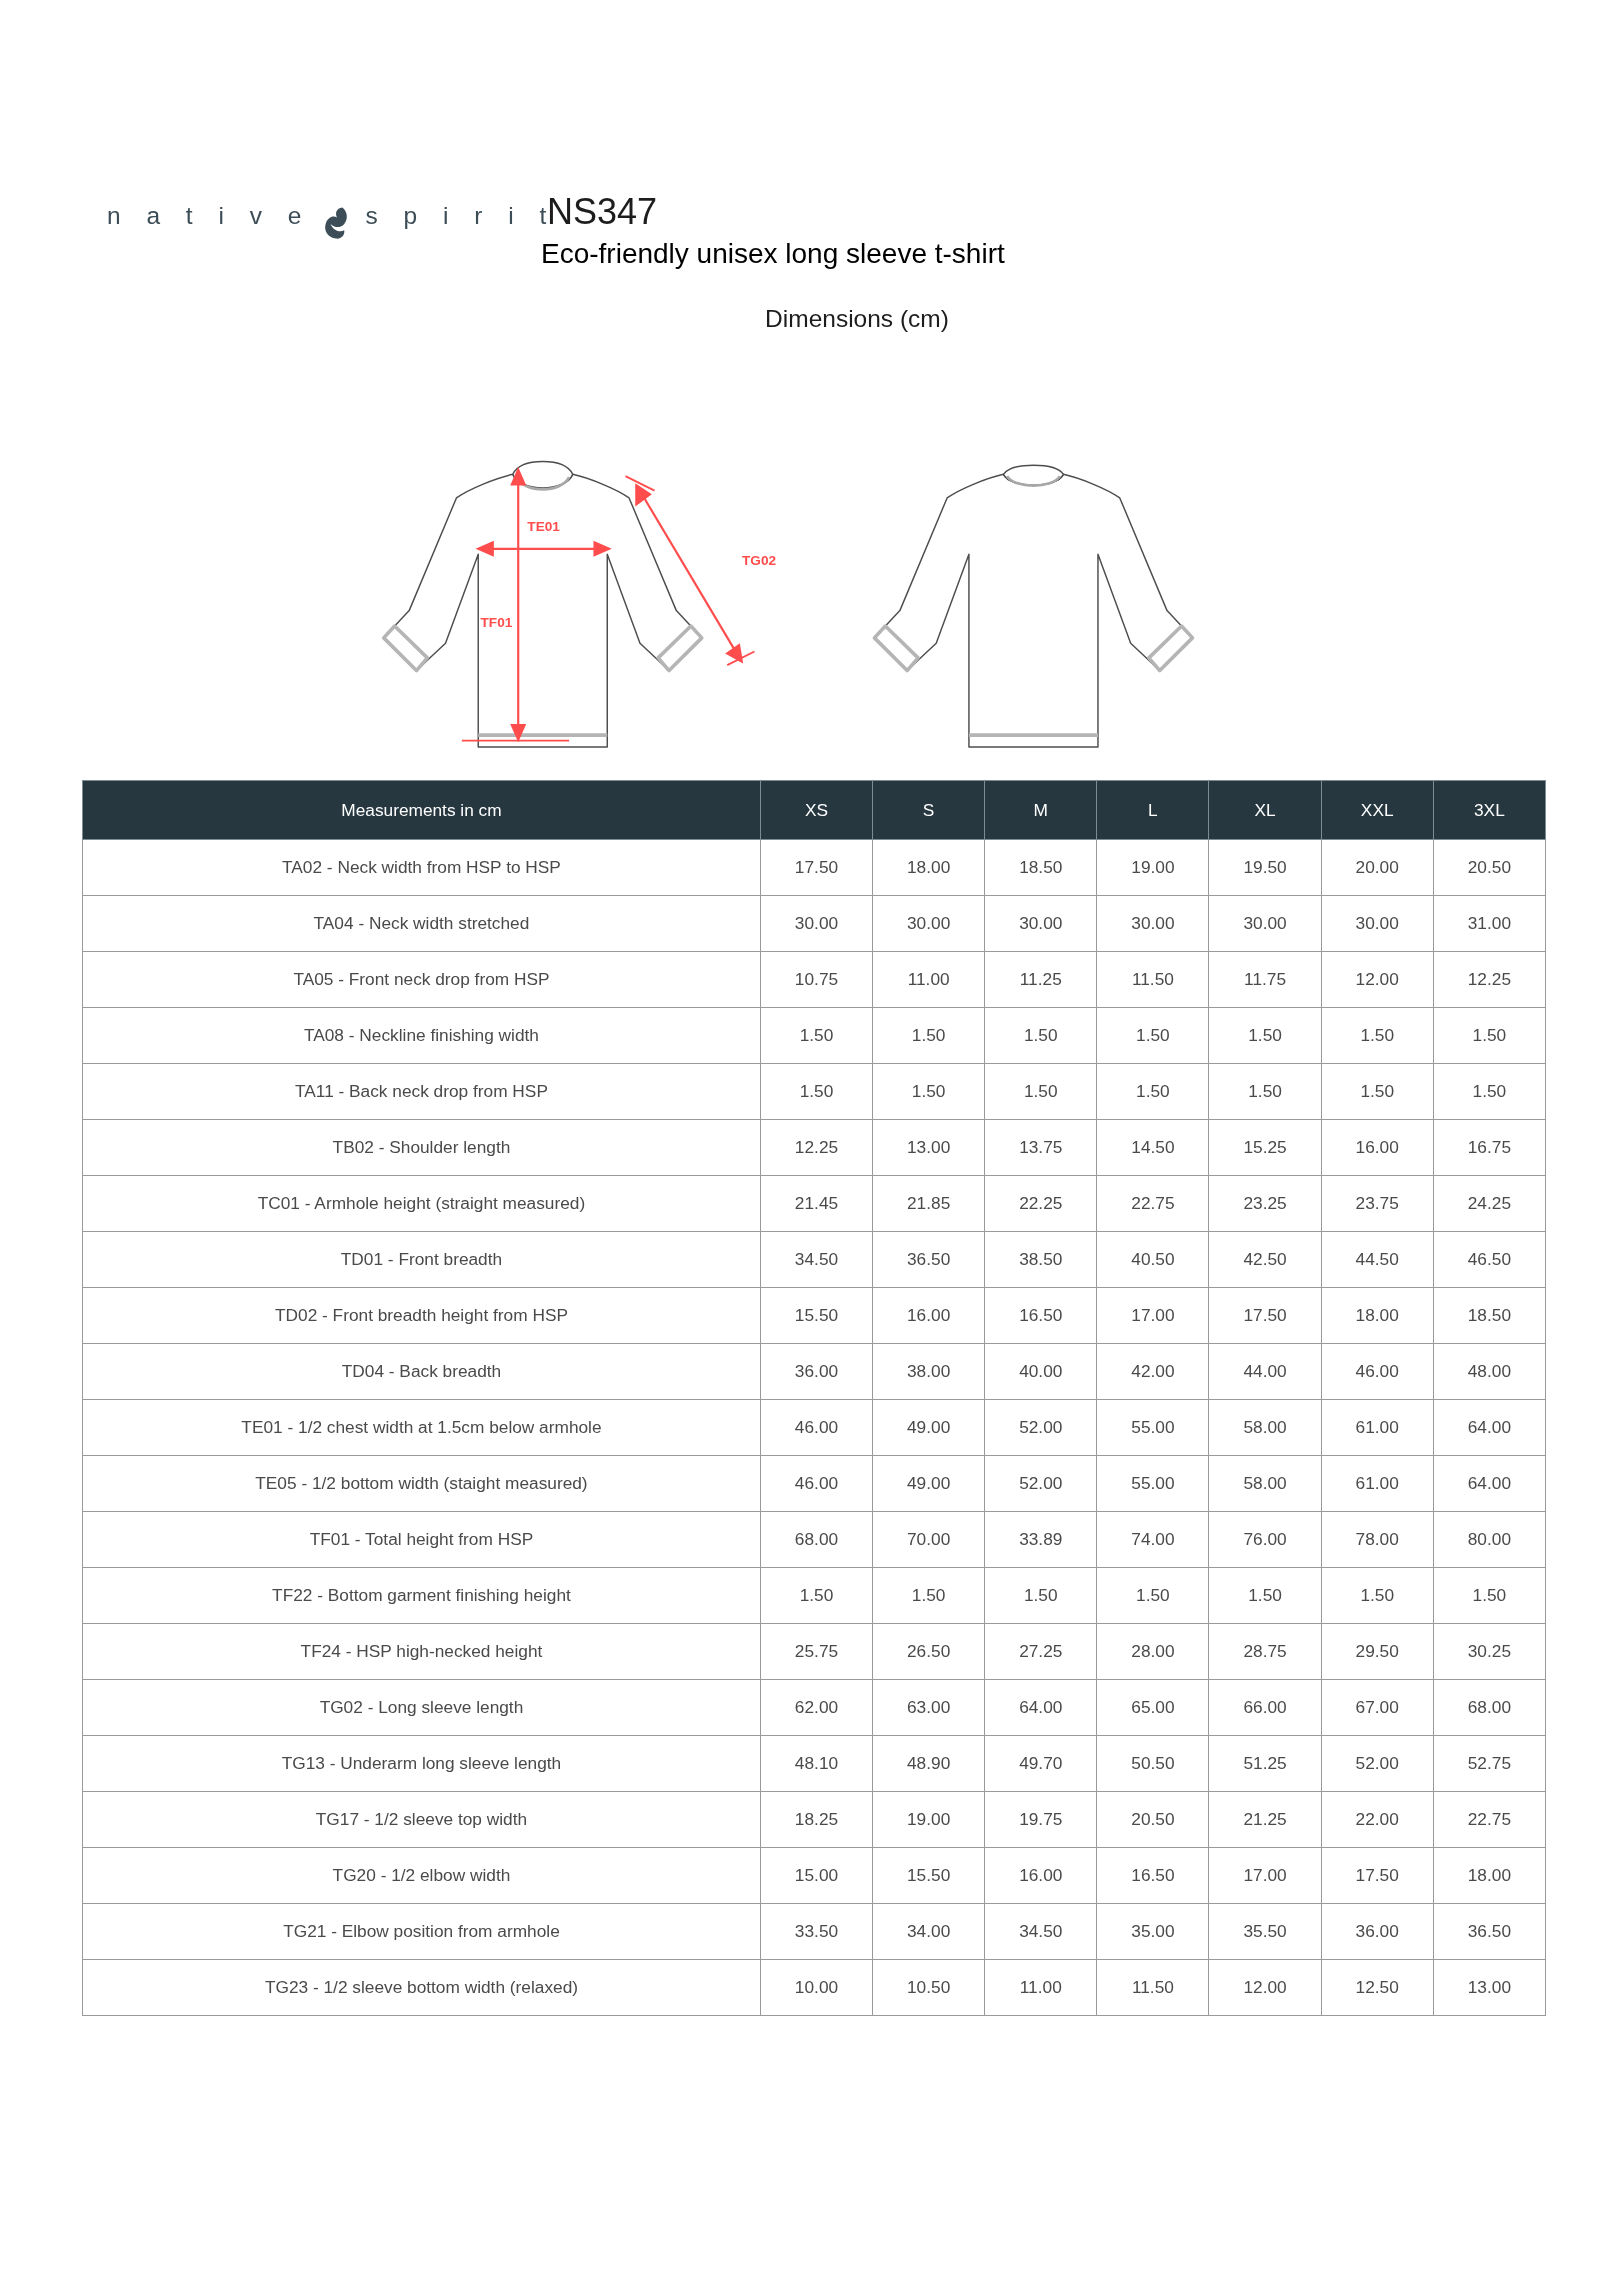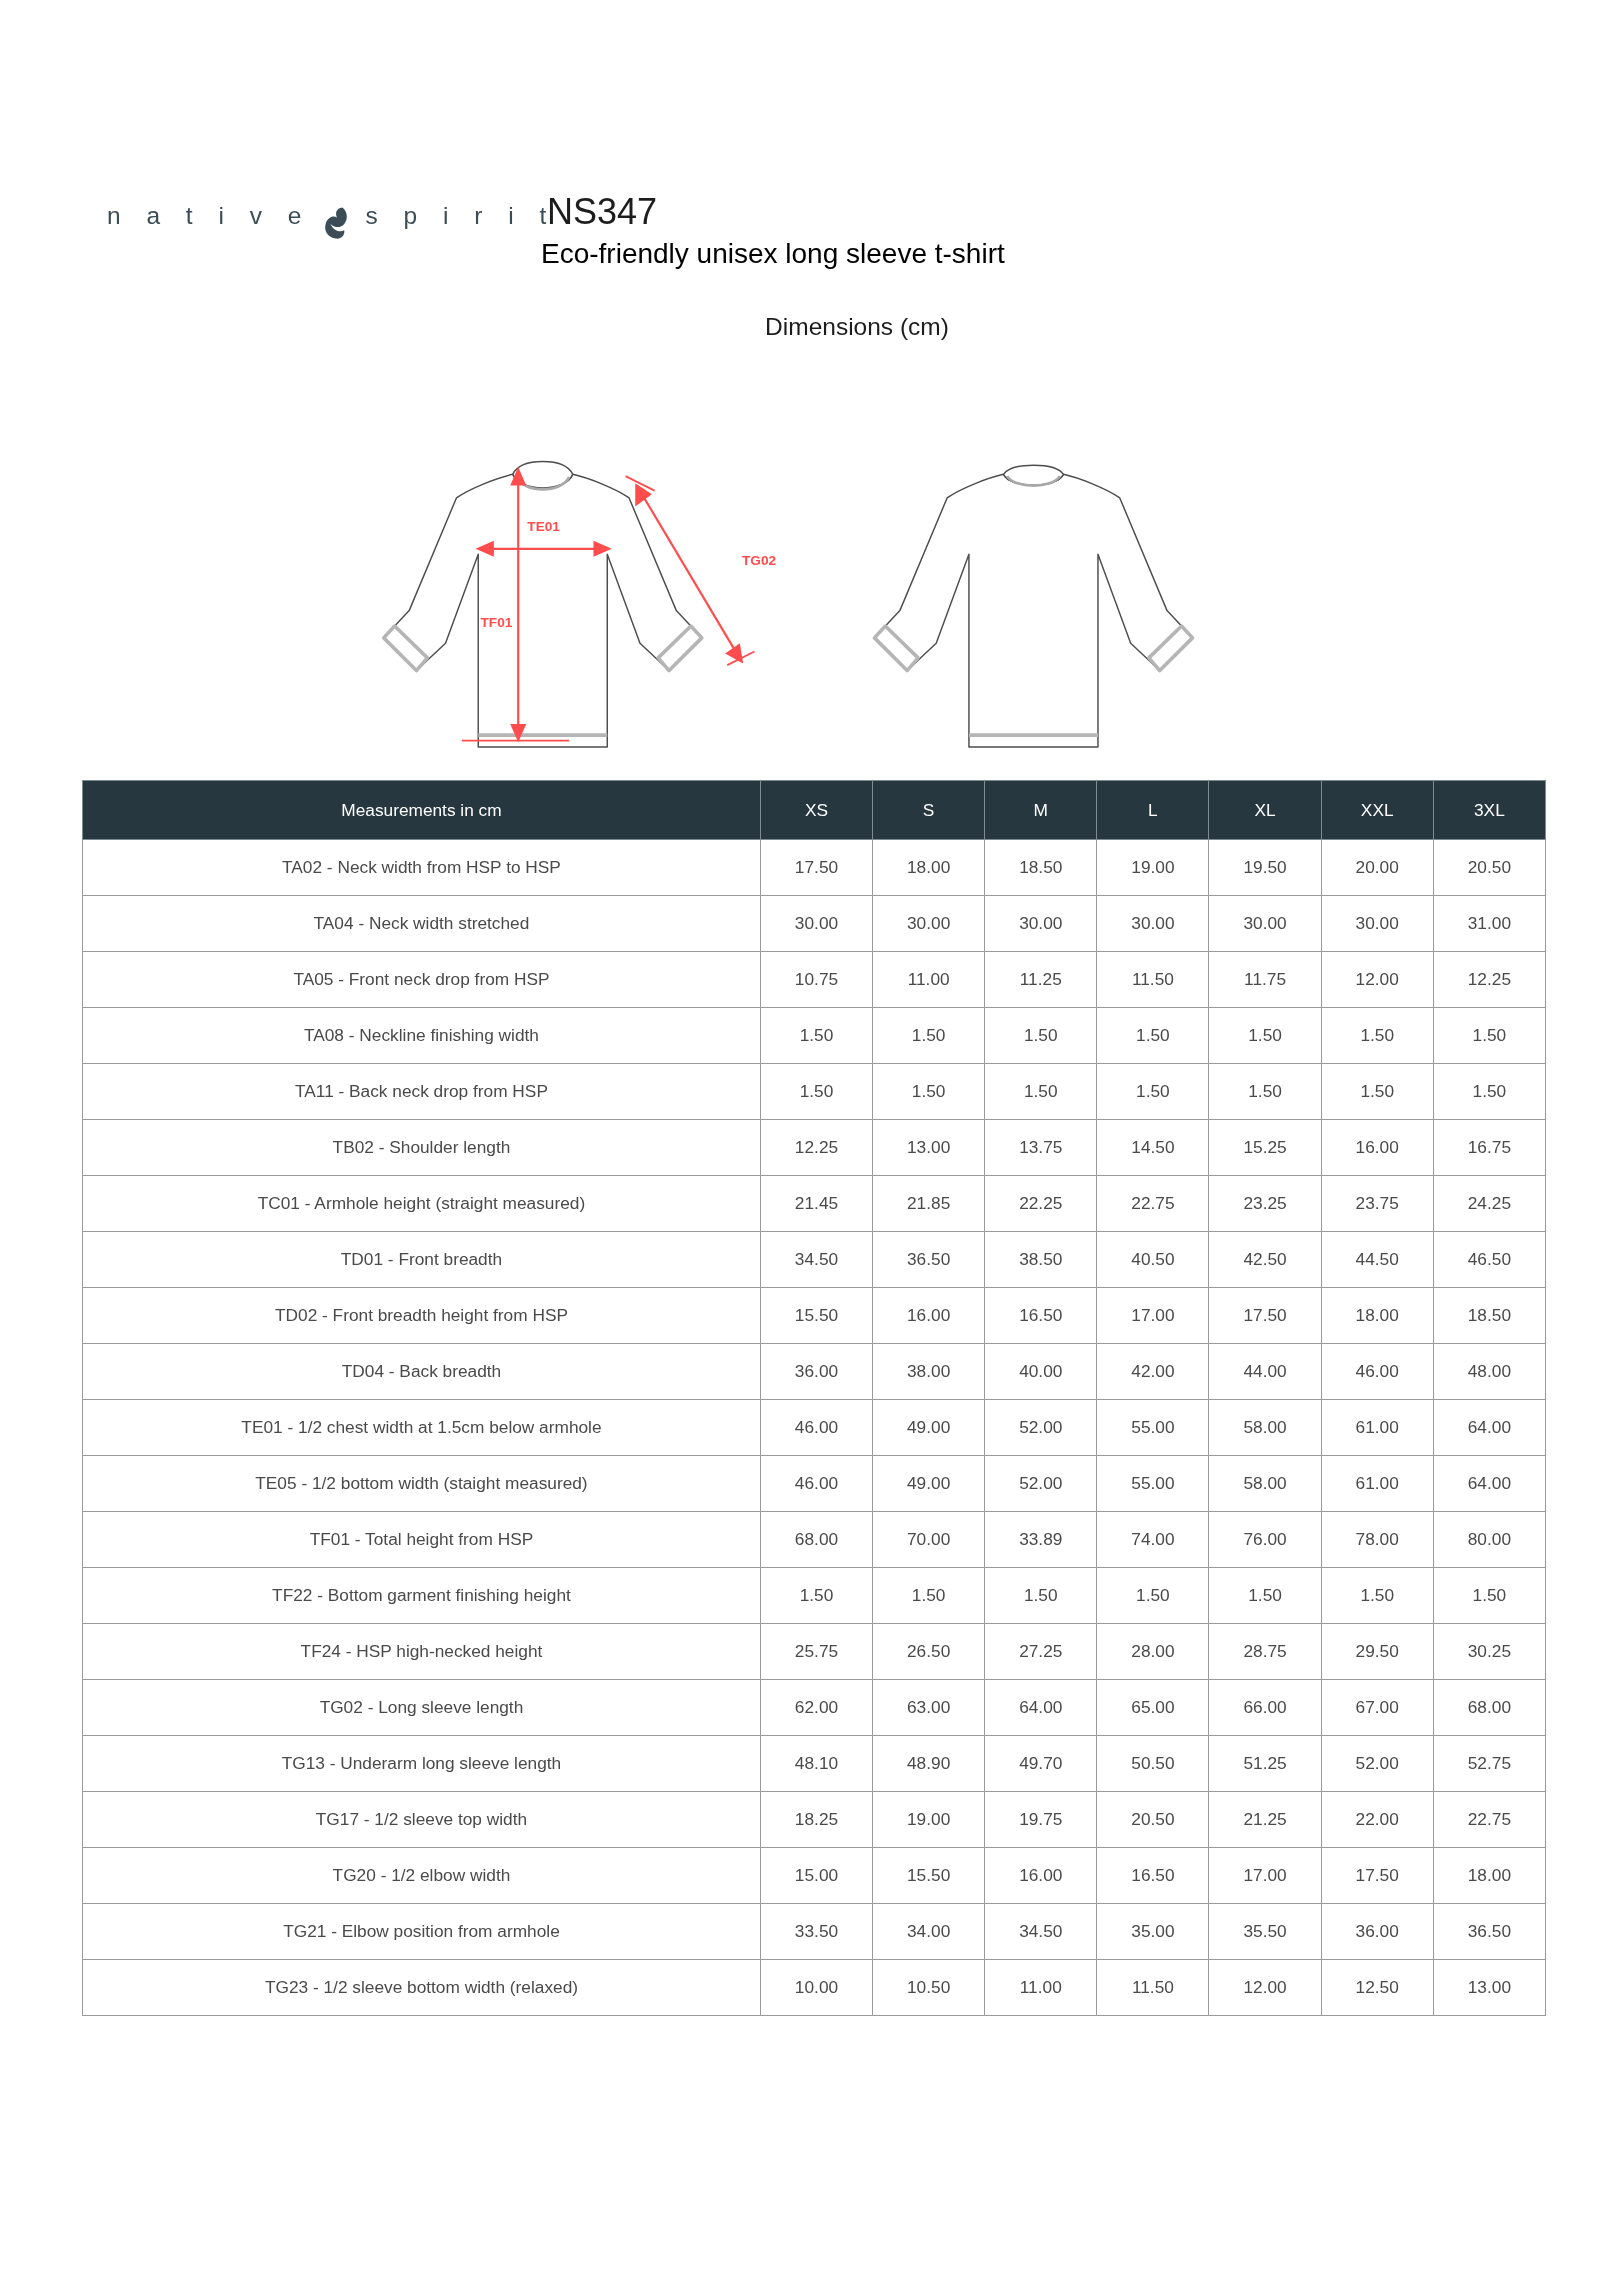--- a/index.html
+++ b/index.html
@@ -70,21 +70,21 @@
   .diagram-wrap {
     position: absolute;
     top: 300px;
     left: 0;
     width: 100%;
     height: 473px;
   }
   .diagram-title {
     position: absolute;
     left: 0;
-    top: 13px;
+    top: 5px;
     width: 100%;
     text-align: center;
     font-size: 24.5px;
     color: #1d1d1d;
     padding-left: 91px;
     box-sizing: border-box;
   }
   .garment-svg {
     position: absolute;
     left: 300px;

